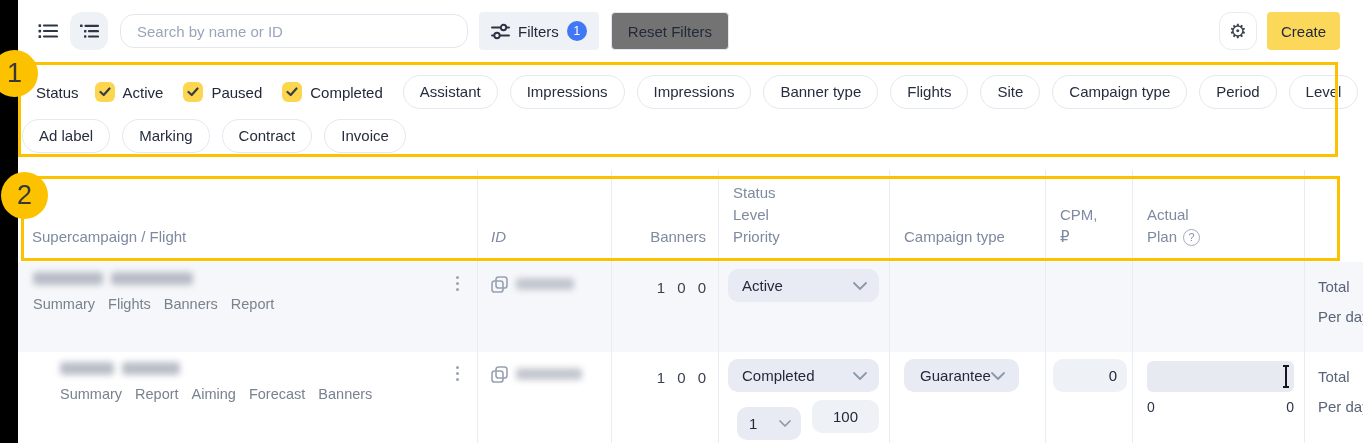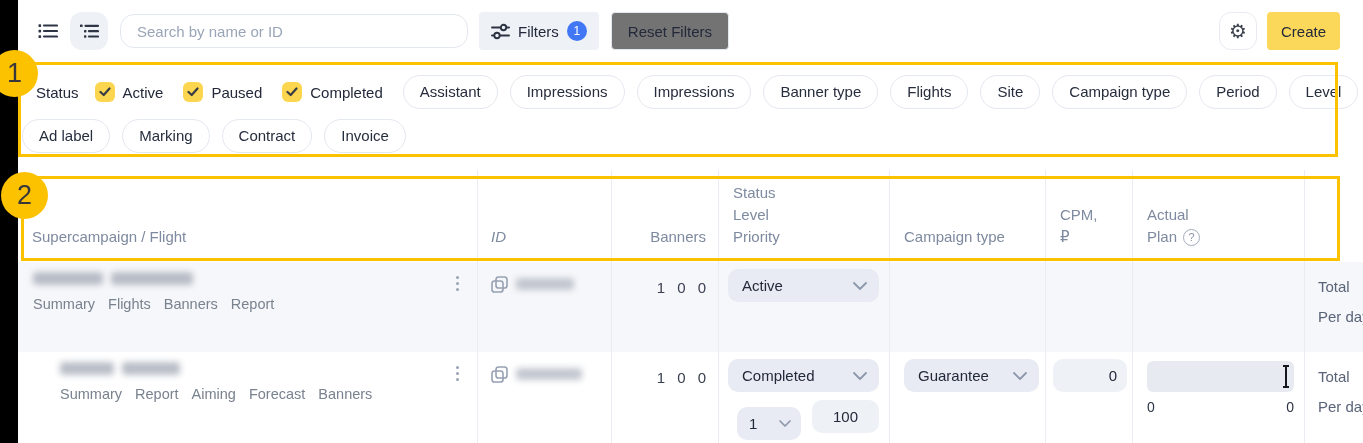--- a/index.html
+++ b/index.html
@@ -79,21 +79,21 @@
   .banners-cell { padding:17px 12px 0 0; text-align:right; color:#39404f; }
   .banners-cell span { margin-left:8px; }
 
   .dd { background:#e8ebf3; border-radius:10px; height:33px; display:flex; align-items:center;
         justify-content:space-between; padding:0 12px 0 14px; color:#23293a; cursor:pointer; }
   .status-cell .dd { margin:7px 10px 0 9px; }
   .status-sub { display:flex; justify-content:space-between; margin:8px 10px 0 9px; }
   .dd-small { width:64px; padding:0 10px 0 12px; margin:0; }
   .numfield { width:67px; height:33px; background:#eef1f6; border-radius:10px; text-align:center;
               line-height:33px; color:#23293a; cursor:text; }
-  .camp-cell .dd { width:135px; margin:7px 12px 0 14px; }
+  .camp-cell .dd { width:115px; margin:7px 12px 0 14px;justify-content:center; }
   .cpm-cell .field { width:74px; height:33px; margin:7px 0 0 7px; background:#eef1f6; border-radius:10px;
                      text-align:right; padding-right:10px; line-height:33px; cursor:text; }
 
   .plan-box { width:147px; height:31px; margin:9px 0 0 14px; background:#e7eaf1; border-radius:6px;
               position:relative; cursor:text; }
   .ibeam { position:absolute; right:7px; top:4px; width:2px; height:23px; background:#15171c; }
   .ibeam::before, .ibeam::after { content:""; position:absolute; left:-2px; width:6px; height:2px; background:#15171c; }
   .ibeam::before { top:0; } .ibeam::after { bottom:0; }
   .plan-labels { width:147px; margin:7px 0 0 14px; display:flex; justify-content:space-between;
                  font-size:14px; color:#2b3344; }

